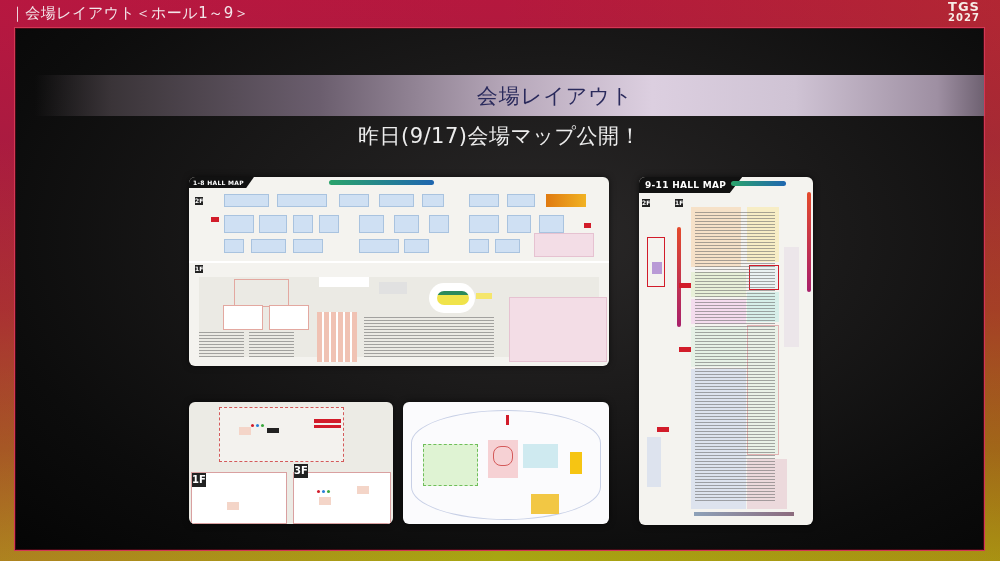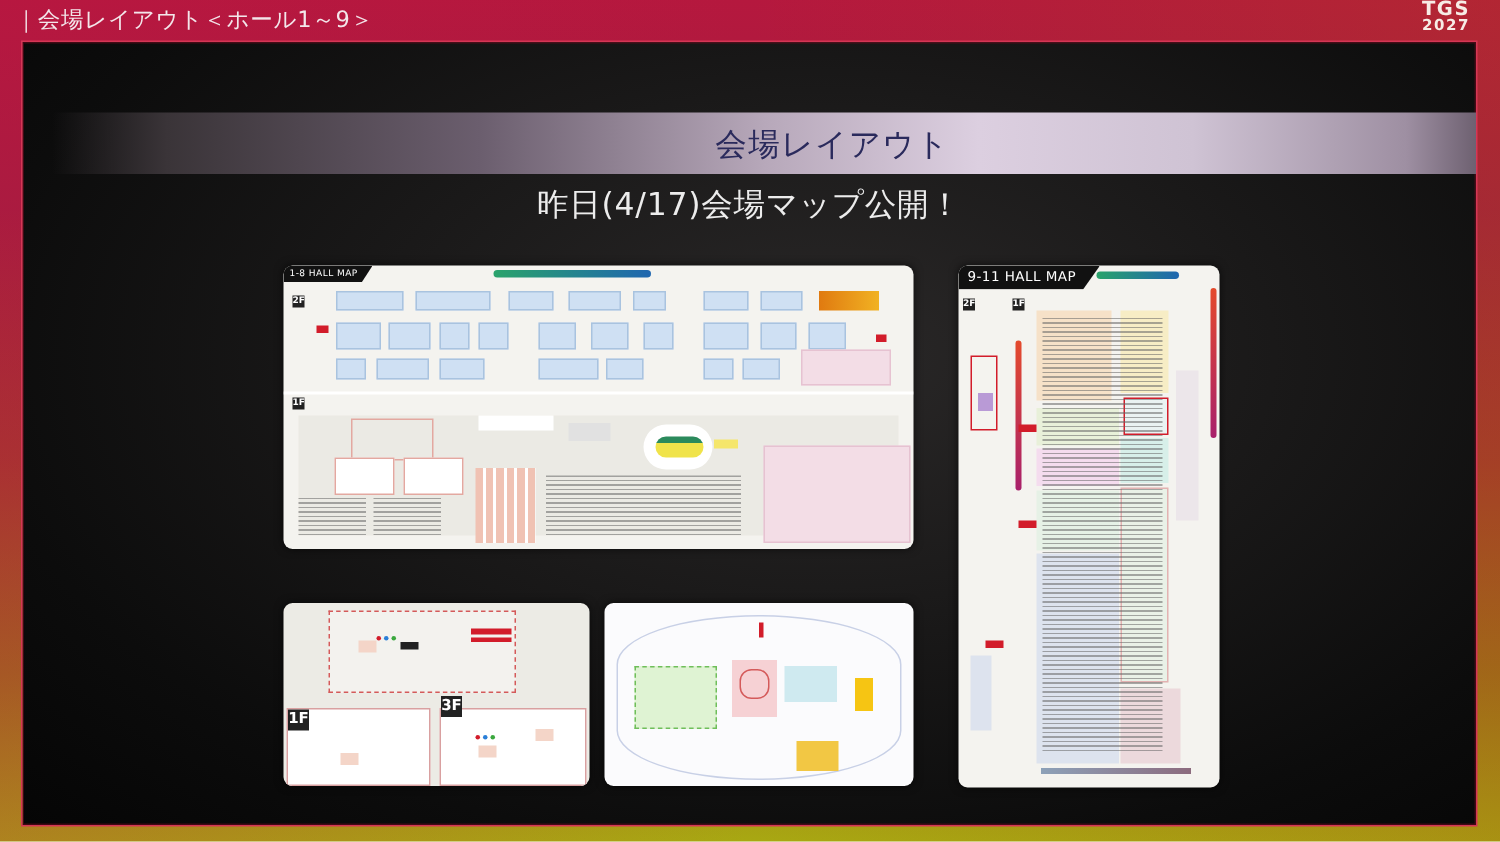--- a/index.html
+++ b/index.html
@@ -44,21 +44,21 @@
   .headline {
     position: absolute; left: 0; width: 100%; top: 94px; text-align: center;
     color: #ececec; font-size: 21px; letter-spacing: 0.5px;
   }
   .map-card {
     position: absolute; background: #f4f3ef; border-radius: 6px; overflow: hidden;
     box-shadow: 0 0 6px rgba(0,0,0,0.6);
   }
   .map-tag {
     position: absolute; left: 0; top: 0; background: #111; color: #fff;
-    font-weight: normal; font-size: 6px; padding: 2px 10px 2px 4px; letter-spacing: 0.3px;
+    font-weight: bold; font-size: 6px; padding: 2px 10px 2px 4px; letter-spacing: 0.3px;
     clip-path: polygon(0 0, 100% 0, 88% 100%, 0 100%);
   }
   .map-tag.big { font-size: 9px; padding: 3px 16px 3px 6px; }
   .pill { position: absolute; height: 5px; border-radius: 3px; background: linear-gradient(90deg,#2aa36b,#1f66b0); }
   .box { position: absolute; background: #cfe0f3; border: 1px solid #a9c3df; }
   .dots { position: absolute; display: flex; gap: 2px; }
   .dot { width: 3px; height: 3px; border-radius: 50%; }
   .floor { position: absolute; background: #222; color: #fff; font-size: 6px; font-weight: bold; width: 8px; height: 8px; text-align: center; line-height: 8px; }
   .floor.big { width: 14px; height: 14px; font-size: 10px; line-height: 14px; }
   .pinkzone { position: absolute; background: #f3dde6; border: 1px solid #e6c2d1; }
@@ -76,21 +76,21 @@
 <div class="logo">
   <span class="l1">TGS</span>
   <span class="l2">2027</span>
 </div>
 
 <div class="stage">
   <div class="section-bar">
     <span>会場レイアウト</span>
   </div>
 
-  <div class="headline">昨日(4/17)会場マップ公開！</div>
+  <div class="headline">昨日(9/17)会場マップ公開！</div>
 
   <div class="map-card" style="left:174px; top:149px; width:420px; height:189px;">
     <div class="map-tag">1-8 HALL MAP</div>
     <div class="pill" style="left:140px; top:3px; width:105px;"></div>
     <div class="floor" style="left:6px; top:20px;">2F</div>
 
     <div class="box" style="left:35px; top:17px; width:45px; height:13px;"></div>
     <div class="box" style="left:88px; top:17px; width:50px; height:13px;"></div>
     <div class="box" style="left:150px; top:17px; width:30px; height:13px;"></div>
     <div class="box" style="left:190px; top:17px; width:35px; height:13px;"></div>

